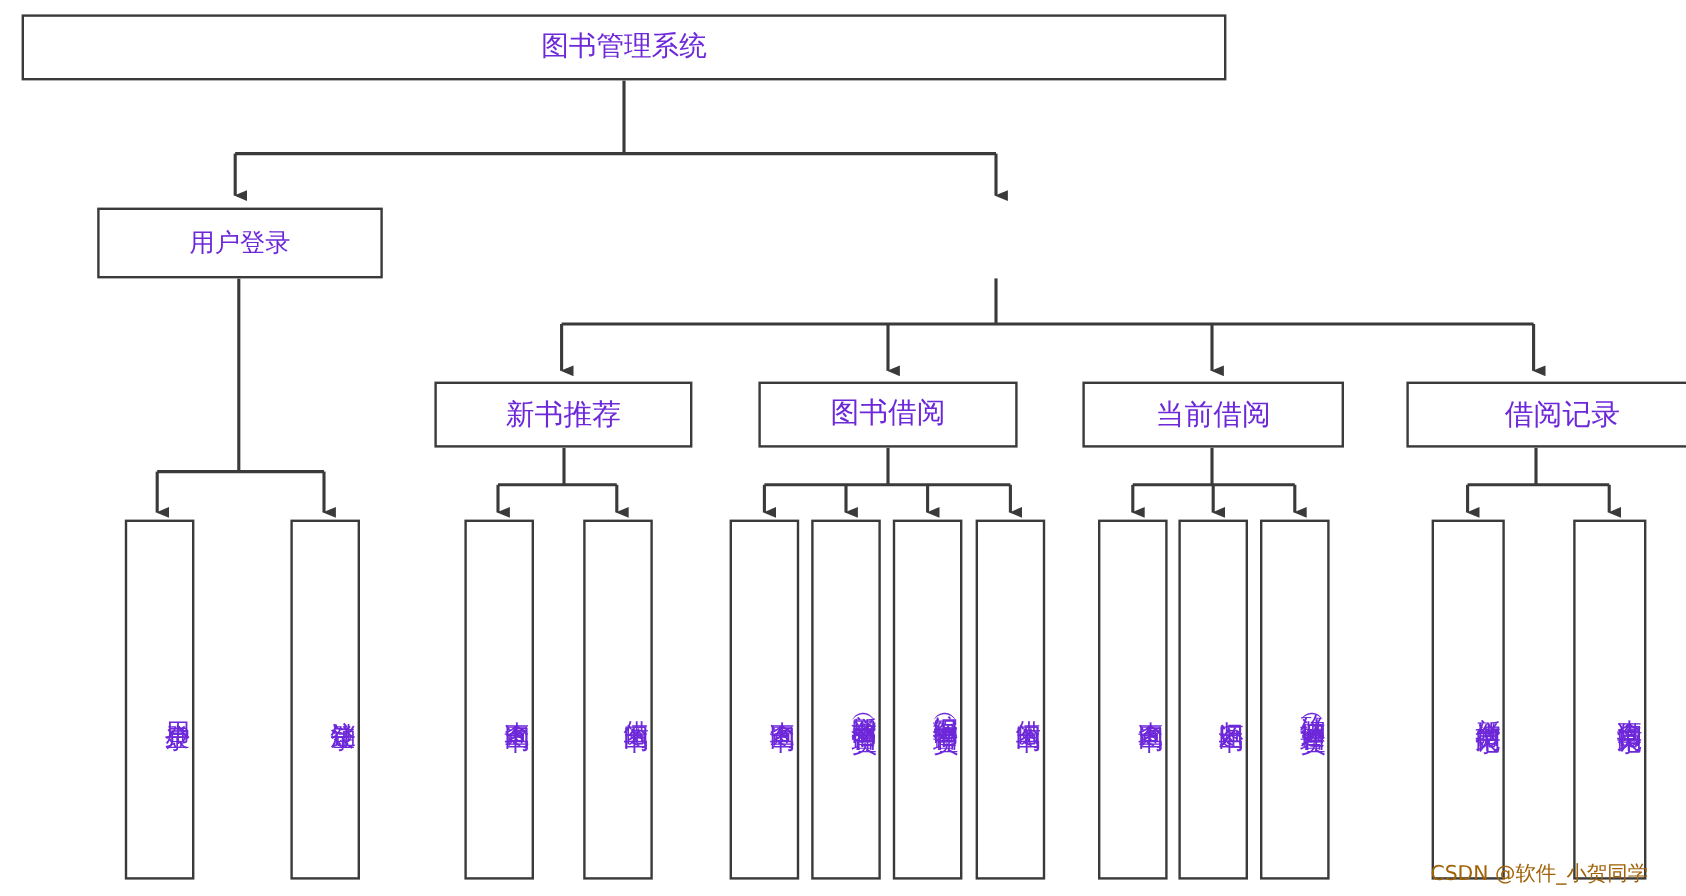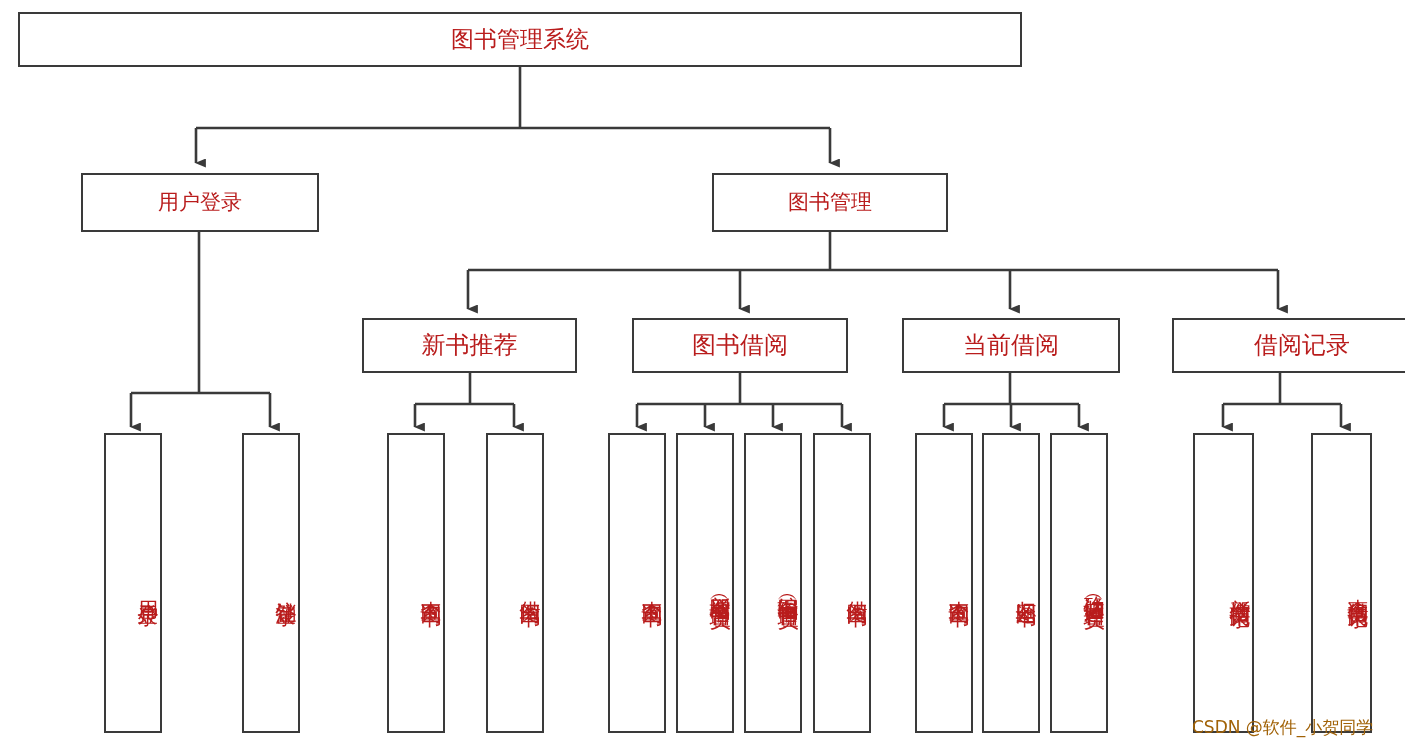--- a/index.html
+++ b/index.html
@@ -22,21 +22,21 @@
     pointer-events:none;
   }
   .node{
     position:absolute;
     box-sizing:border-box;
     background:#ffffff;
     border:2px solid #3a3a3a;
     display:flex;
     align-items:center;
     justify-content:center;
-    color:#b91c1c;
+    color:#6d28d9;
     line-height:1.18;
     z-index:2;
   }
   .node.root{ font-size:23px; }
   .node.lvl1{ font-size:21px; }
   .node.lvl2{ font-size:24px; }
   .node.leaf{
     font-size:21px;
     writing-mode:vertical-rl;
     text-orientation:upright;
@@ -113,23 +113,20 @@
     </g>
   </svg>
 
   <div class="node root" style="left:18px;top:12px;width:1004px;height:55px;">
     <span>图书管理系统</span>
   </div>
 
   <div class="node lvl1" style="left:81px;top:173px;width:238px;height:59px;">
     <span>用户登录</span>
   </div>
-  <div class="node lvl1" style="left:712px;top:173px;width:236px;height:59px;">
-    <span>图书管理</span>
-  </div>
 
   <div class="node lvl2" style="left:362px;top:318px;width:215px;height:55px;">
     <span>新书推荐</span>
   </div>
   <div class="node lvl2" style="left:632px;top:318px;width:216px;height:55px;font-family:Liberation Serif, serif;">
     <span>图书借阅</span>
   </div>
   <div class="node lvl2" style="left:902px;top:318px;width:218px;height:55px;">
     <span>当前借阅</span>
   </div>

